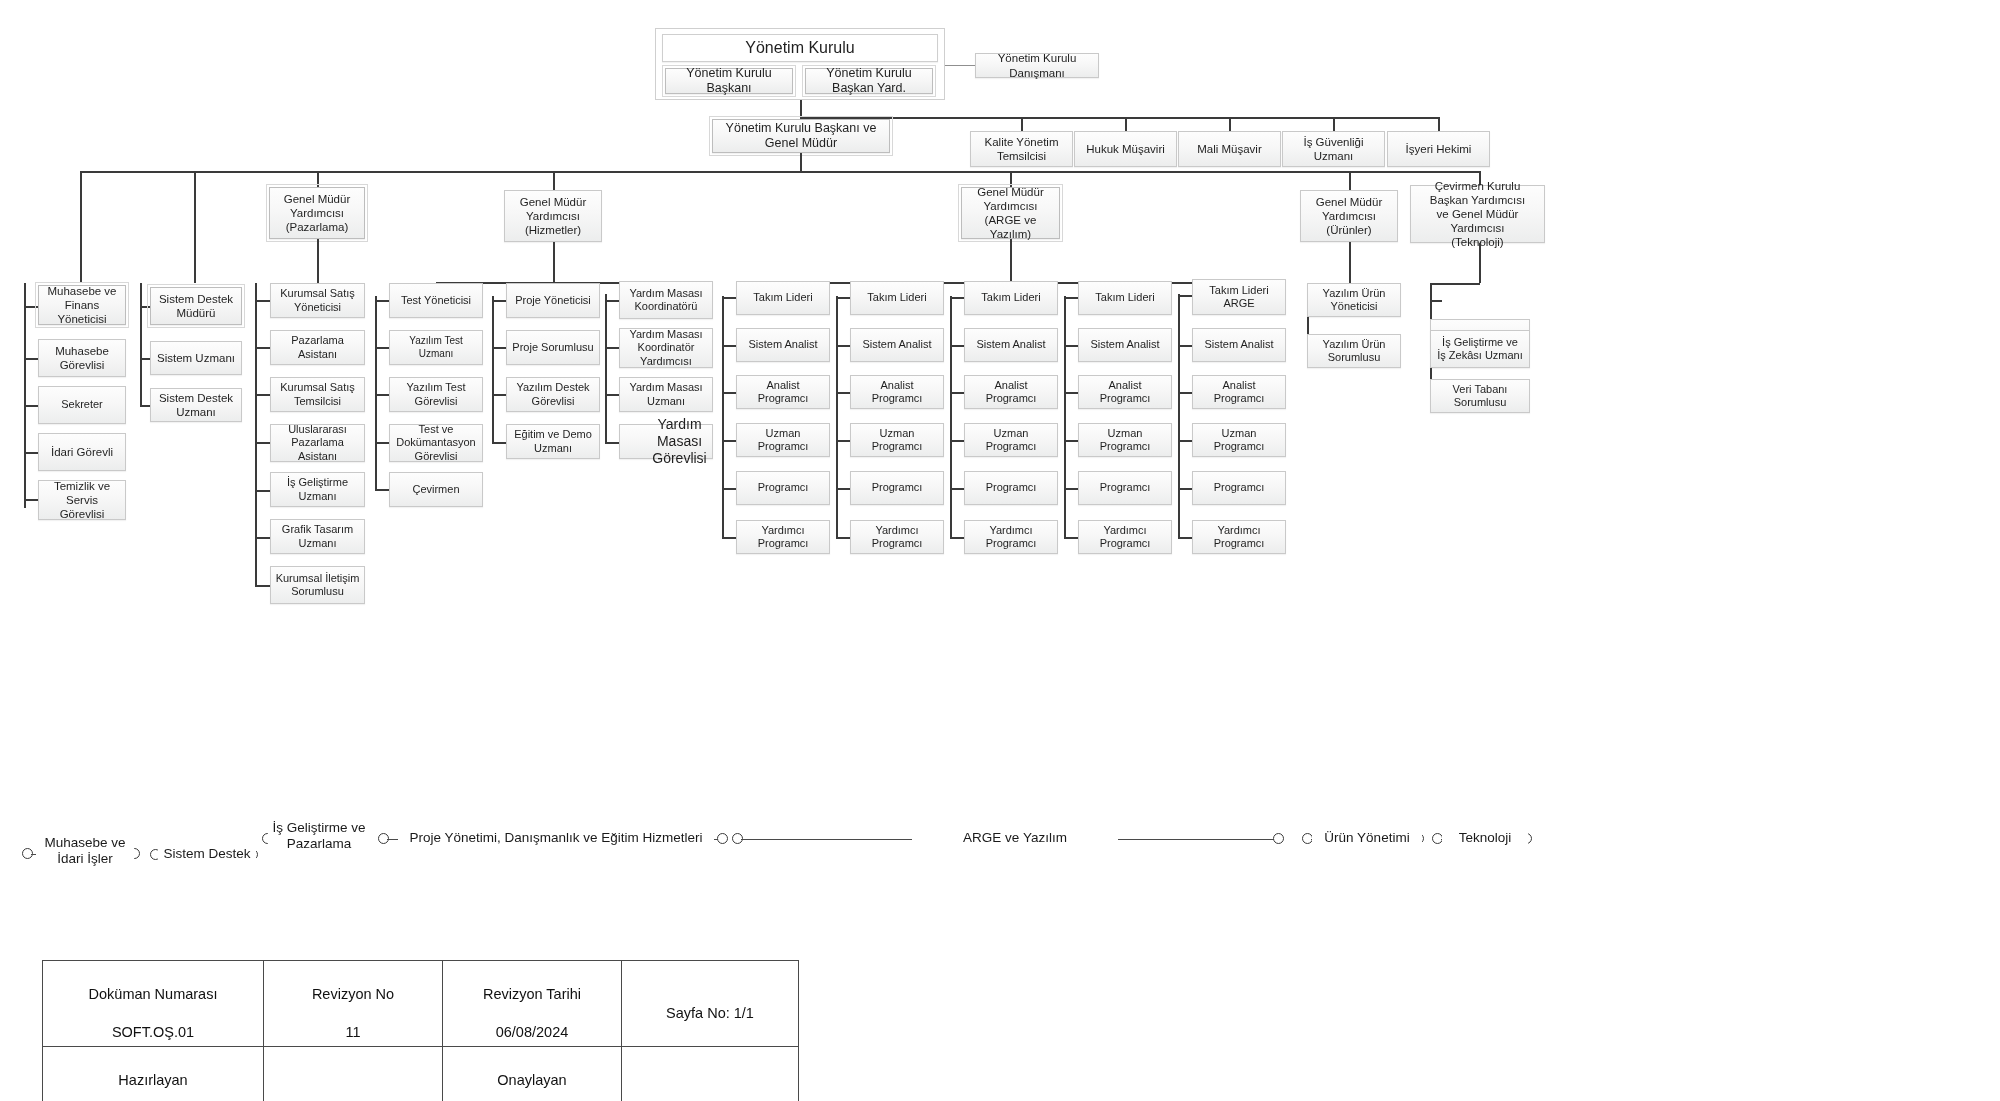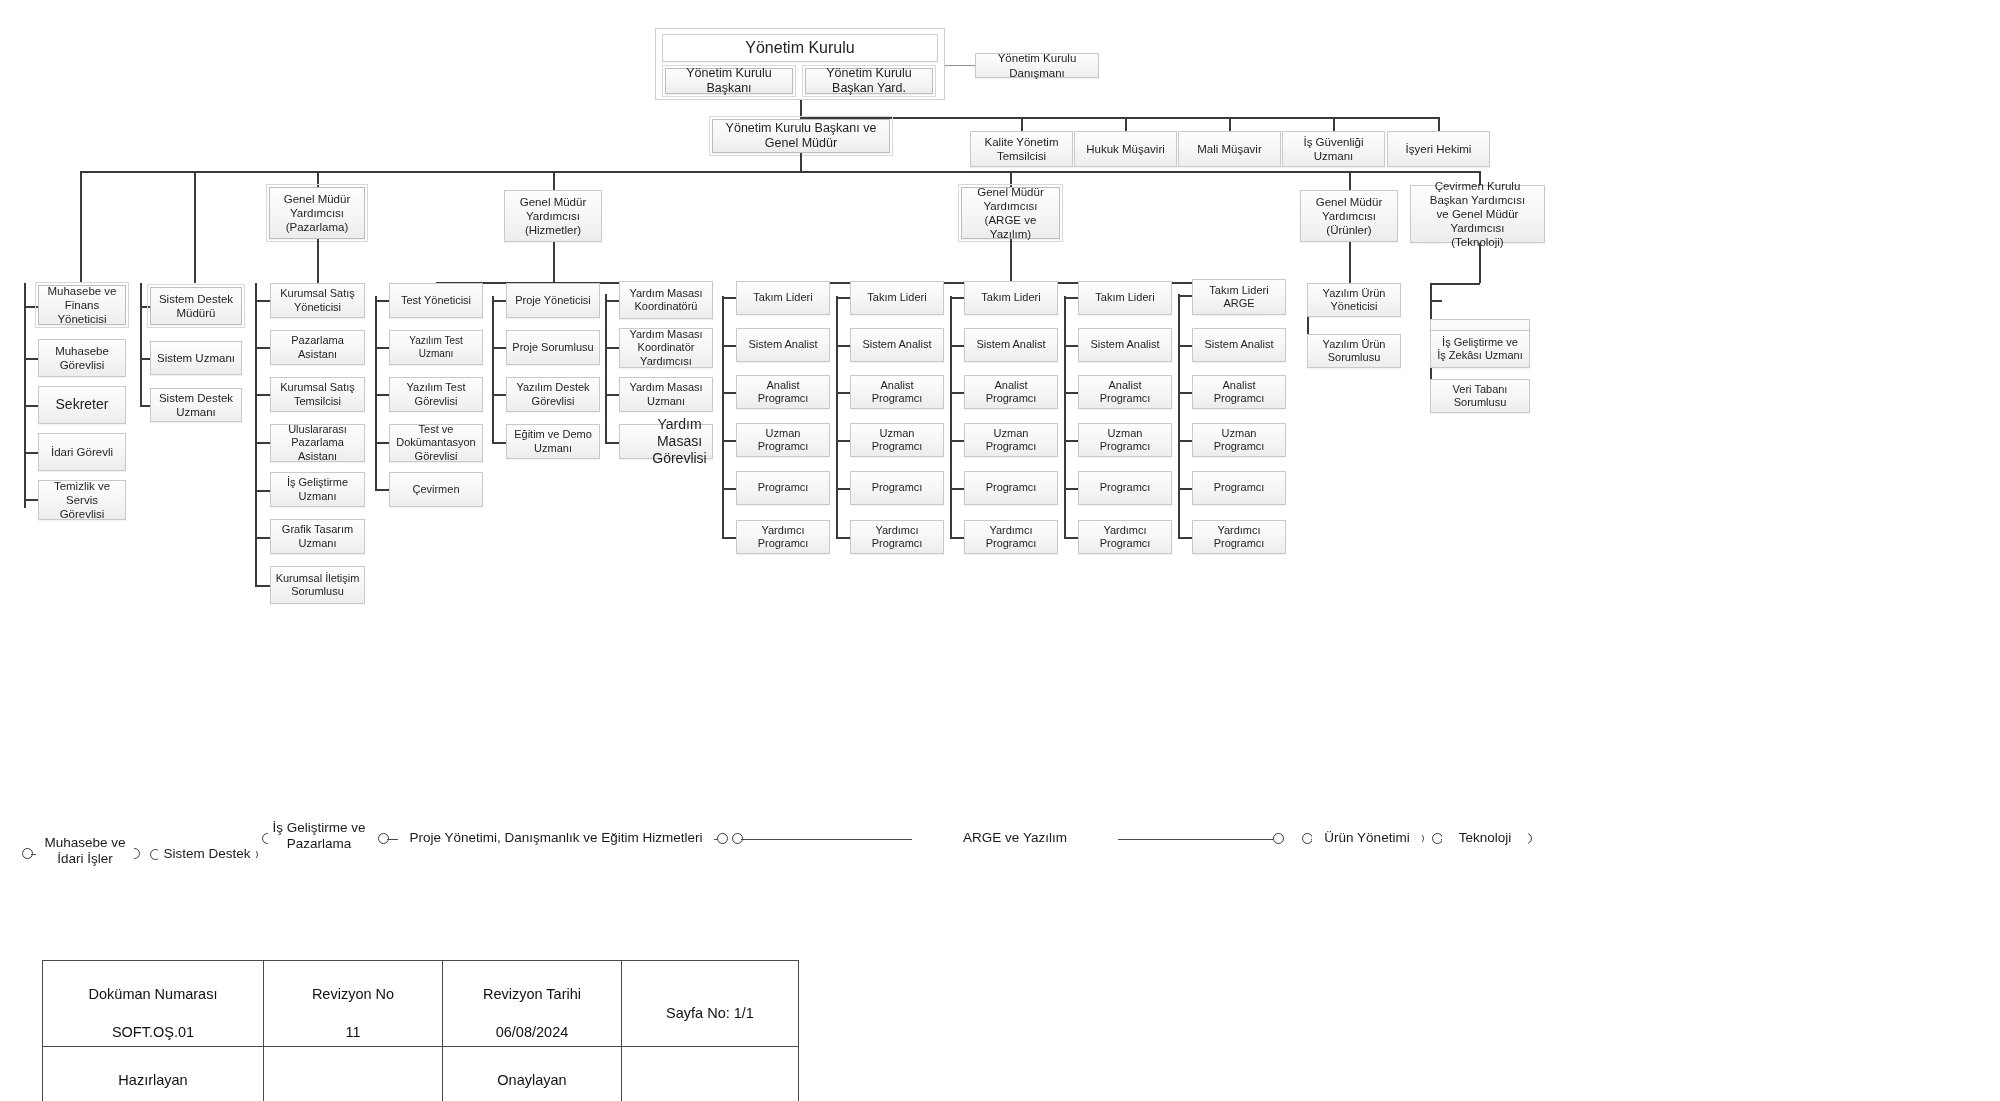--- a/index.html
+++ b/index.html
@@ -199,21 +199,21 @@
   <div class="ln h" style="left:24px;top:452px;width:14px;"></div>
   <div class="ln h" style="left:24px;top:499px;width:14px;"></div>
 
   <div class="node double" style="left:38px;top:285px;width:88px;height:40px;font-size:11.5px;">
     <span class="lbl">Muhasebe ve Finans
 Yöneticisi</span>
   </div>
   <div class="node" style="left:38px;top:339px;width:88px;height:38px;font-size:11.5px;">
     <span class="lbl">Muhasebe Görevlisi</span>
   </div>
-  <div class="node" style="left:38px;top:386px;width:88px;height:38px;font-size:14px;">
+  <div class="node" style="left:38px;top:386px;width:88px;height:38px;font-size:11px;">
     <span class="lbl">Sekreter</span>
   </div>
   <div class="node" style="left:38px;top:433px;width:88px;height:38px;font-size:11.5px;">
     <span class="lbl">İdari Görevli</span>
   </div>
   <div class="node" style="left:38px;top:480px;width:88px;height:40px;font-size:11.5px;">
     <span class="lbl">Temizlik ve Servis
 Görevlisi</span>
   </div>
 

